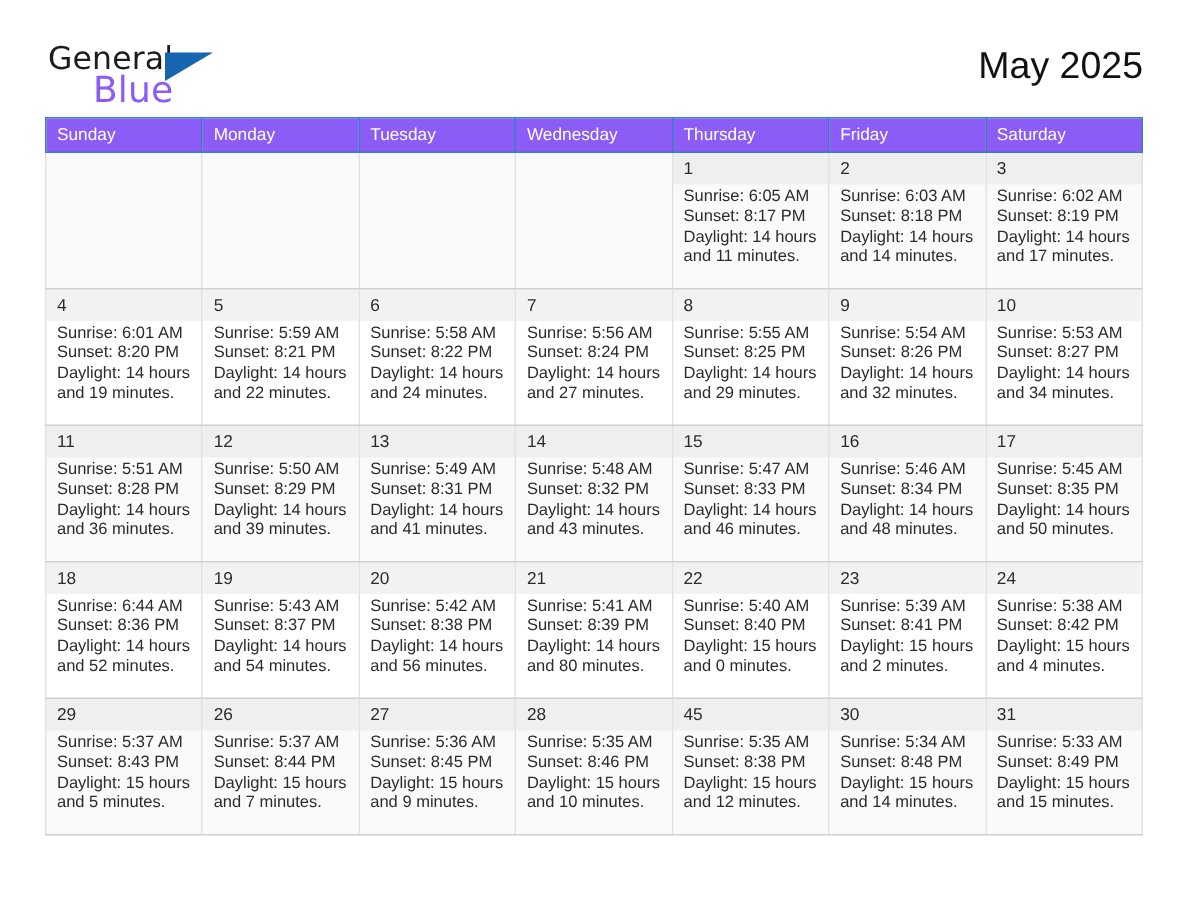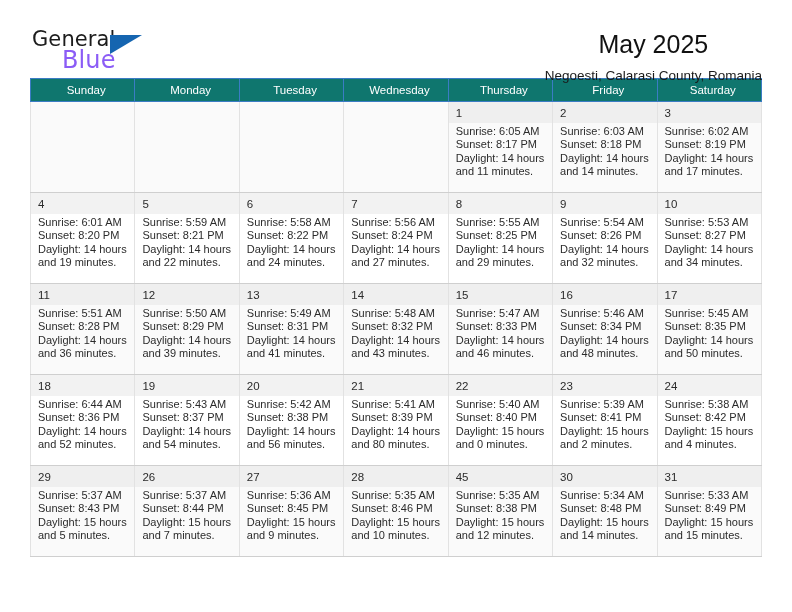--- a/index.html
+++ b/index.html
@@ -59,21 +59,21 @@
     position: absolute;
     left: 78px;
     top: 8px;
     width: 0;
     height: 0;
     border-left: 32px solid #1565b0;
     border-bottom: 19px solid transparent;
   }
 
   .title-block {
-    text-align: center;
+    text-align: left;
     padding-top: 2px;
   }
   .cal-title {
     font-size: 25px;
     color: #111111;
     line-height: 30px;
     font-weight: normal;
     white-space: nowrap;
   }
   .cal-subtitle {
@@ -85,25 +85,25 @@
   }
 
   
   .calendar {
     width: 732px;
     border-collapse: collapse;
     table-layout: fixed;
     margin-top: 6px;
   }
   .calendar th {
-    background: #0f766e;
+    background: #8b5cf6;
     color: #ffffff;
     font-size: 11.5px;
     font-weight: normal;
-    text-align: center;
+    text-align: left;
     padding: 5px 0 5px 7px;
     height: 19px;
     box-sizing: border-box;
     border: 1px solid #3b7cc4;
   }
   .calendar td {
     vertical-align: top;
     border-left: 1px solid #e2e2e2;
     border-right: 1px solid #e2e2e2;
     border-bottom: 1px solid #cfcfcf;
@@ -154,21 +154,20 @@
   <div class="header">
 
     <div class="logo">
       <span class="logo-general">General</span>
       <span class="logo-triangle"></span>
       <span class="logo-blue">Blue</span>
     </div>
 
     <div class="title-block">
       <div class="cal-title">May 2025</div>
-      <div class="cal-subtitle">Negoesti, Calarasi County, Romania</div>
     </div>
 
   </div>
 
   <table class="calendar">
     <thead>
       <tr>
         <th>Sunday</th>
         <th>Monday</th>
         <th>Tuesday</th>

